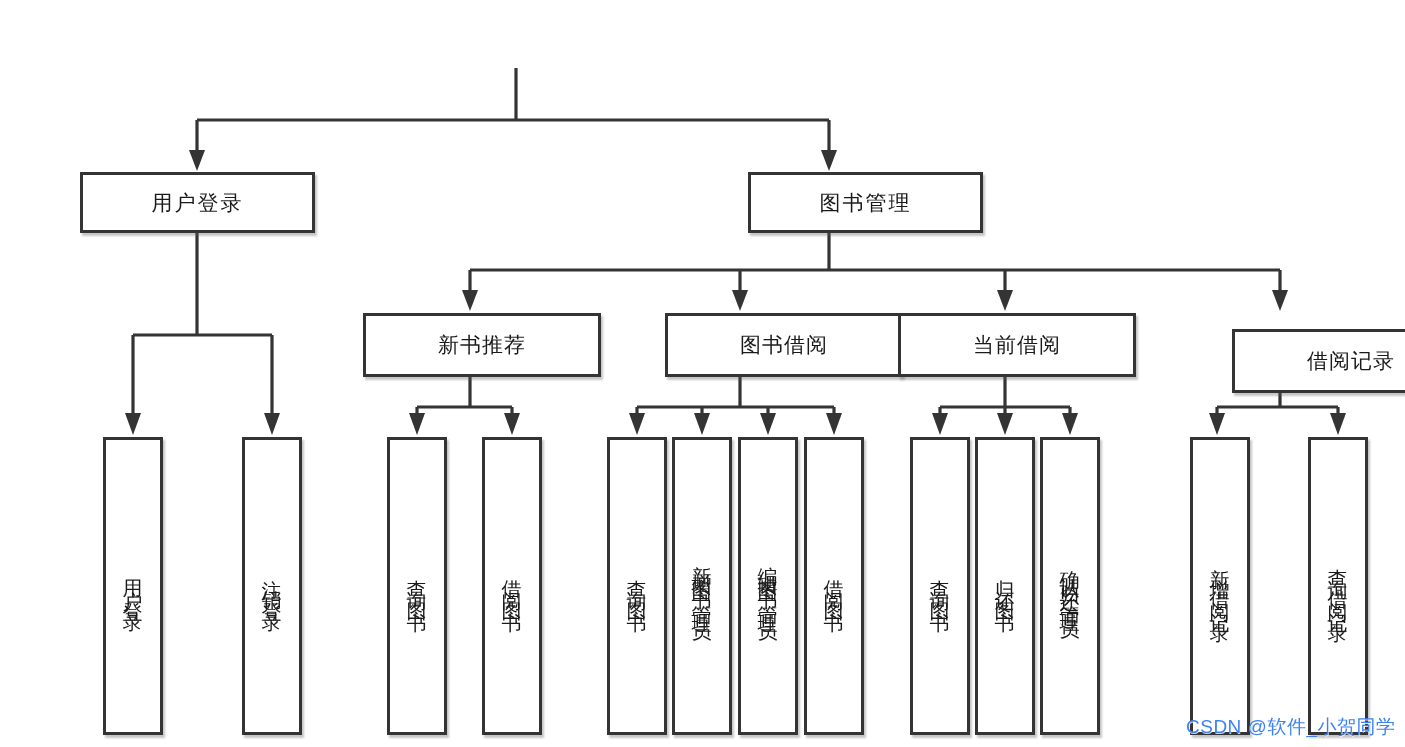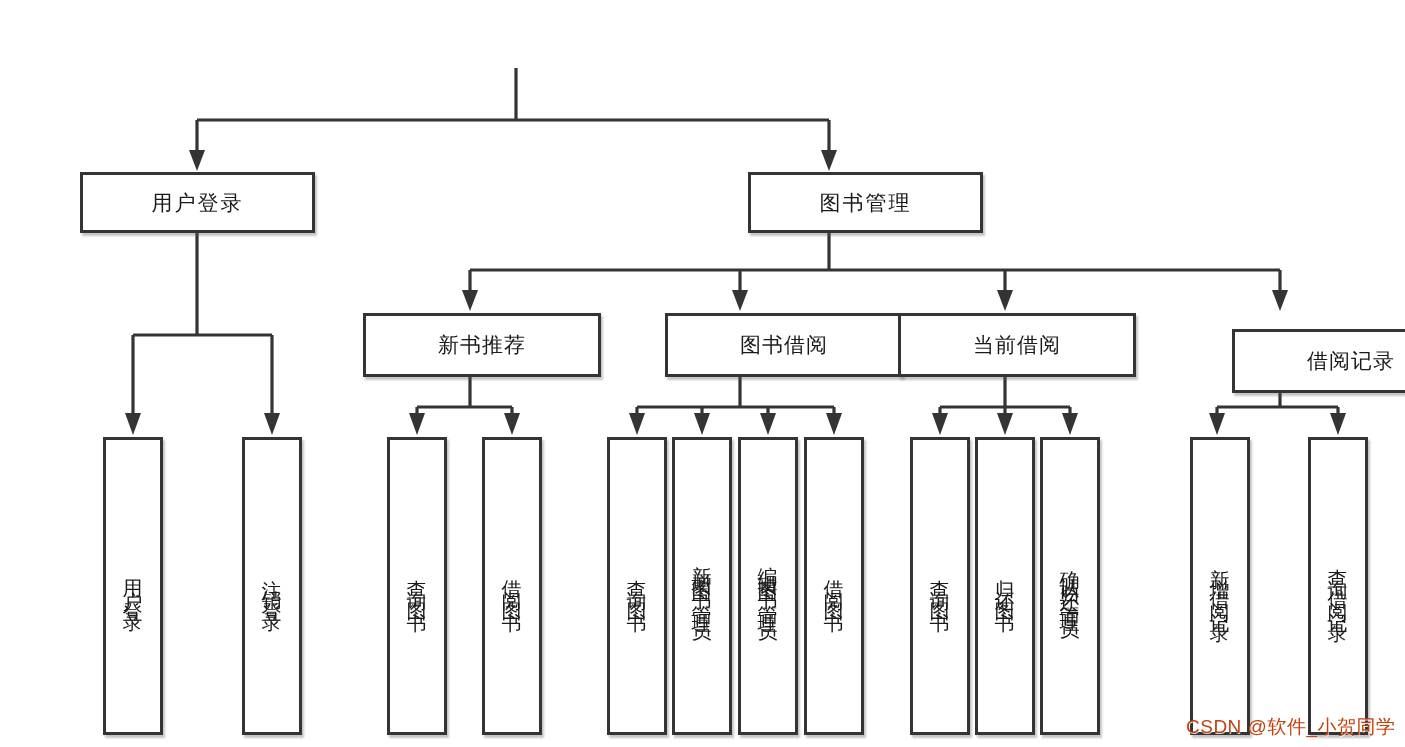--- a/index.html
+++ b/index.html
@@ -56,21 +56,21 @@
     line-height: 1;
     white-space: nowrap;
   }
   .watermark {
     position: absolute;
     left: 1186px;
     top: 714px;
     width: 215px;
     font-size: 19px;
     letter-spacing: 0.5px;
-    color: #c2410c;
+    color: #3b82f6;
     white-space: nowrap;
     text-shadow: 0.5px 0.5px 0 rgba(255,255,255,0.8);
   }
 </style>
 </head>
 <body>
 
 <div class="stage">
 
   <svg class="wires" viewBox="0 0 1405 747" xmlns="http://www.w3.org/2000/svg">

